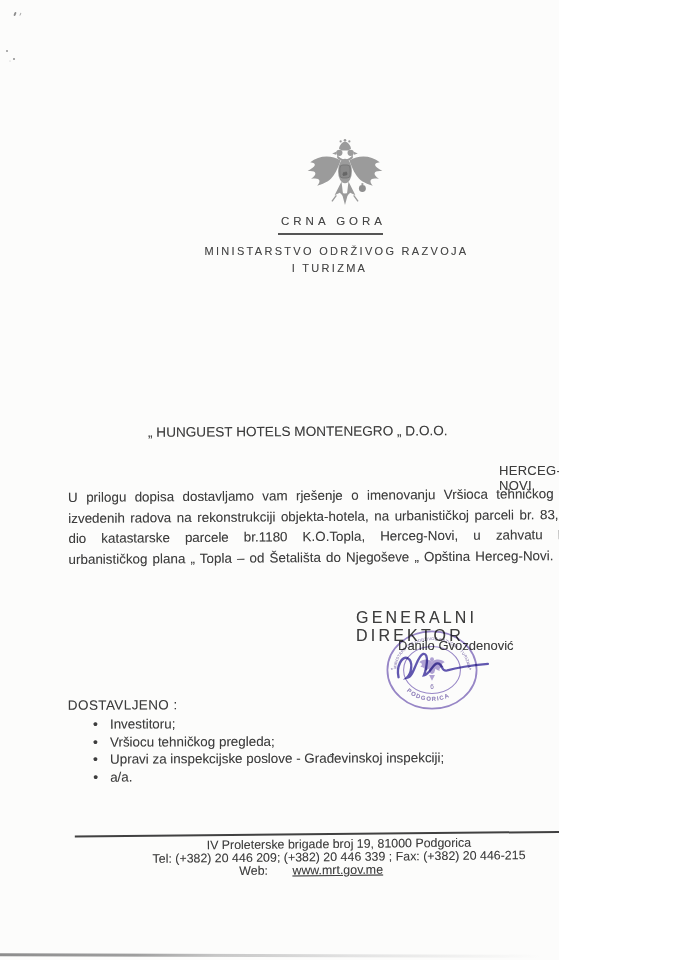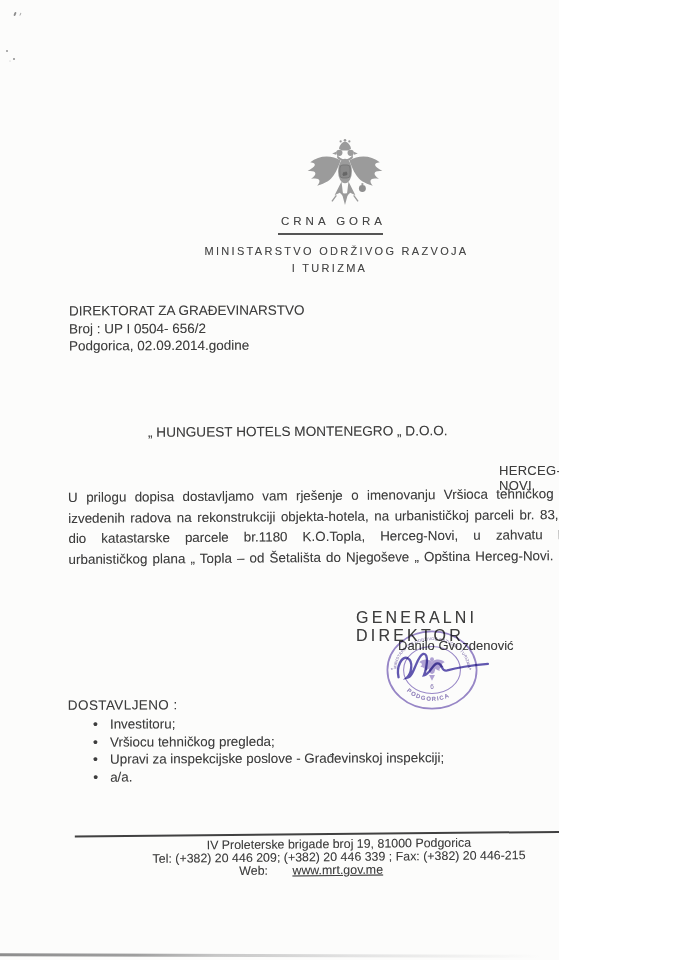--- a/index.html
+++ b/index.html
@@ -104,25 +104,20 @@
     </g>
     <rect x="44" y="31" width="12" height="15" rx="3.5" fill="#8a8a8a" stroke="#6e6e6e" stroke-width="0.8"></rect>
     <path d="M47 42 q1.5-5 3-2 q1-3 2.5 0 q1 2 -0.5 3 l-4 0.6 z" fill="#666"></path>
   </svg>
 
   <div class="abs lh-center country">CRNA GORA</div>
   <div class="lh-rule"></div>
   <div class="abs lh-center ministry1">MINISTARSTVO ODRŽIVOG RAZVOJA</div>
   <div class="abs lh-center ministry2">I TURIZMA</div>
 
-  <div class="abs ref">
-    <div>DIREKTORAT ZA GRAĐEVINARSTVO</div>
-    <div>Broj : UP I 0504- 656/2</div>
-    <div>Podgorica, 02.09.2014.godine</div>
-  </div>
 
   <div class="abs recipient-name">„ HUNGUEST HOTELS MONTENEGRO „ D.O.O.</div>
   <div class="abs recipient-city">HERCEG-NOVI</div>
 
   <p class="abs body-par">U prilogu dopisa dostavljamo vam rješenje o imenovanju Vršioca tehničkog pregleda izvedenih radova na rekonstrukciji objekta-hotela, na urbanističkoj parceli br. 83, koju čini dio katastarske parcele br.1180 K.O.Topla, Herceg-Novi, u zahvatu Detaljnog urbanističkog plana „ Topla – od Šetališta do Njegoševe „ Opština Herceg-Novi.</p>
 
   <div class="abs sig-title">GENERALNI DIREKTOR</div>
   <div class="abs sig-name">Danilo Gvozdenović</div>
 
   <svg class="stamp" viewBox="0 0 100 86">

